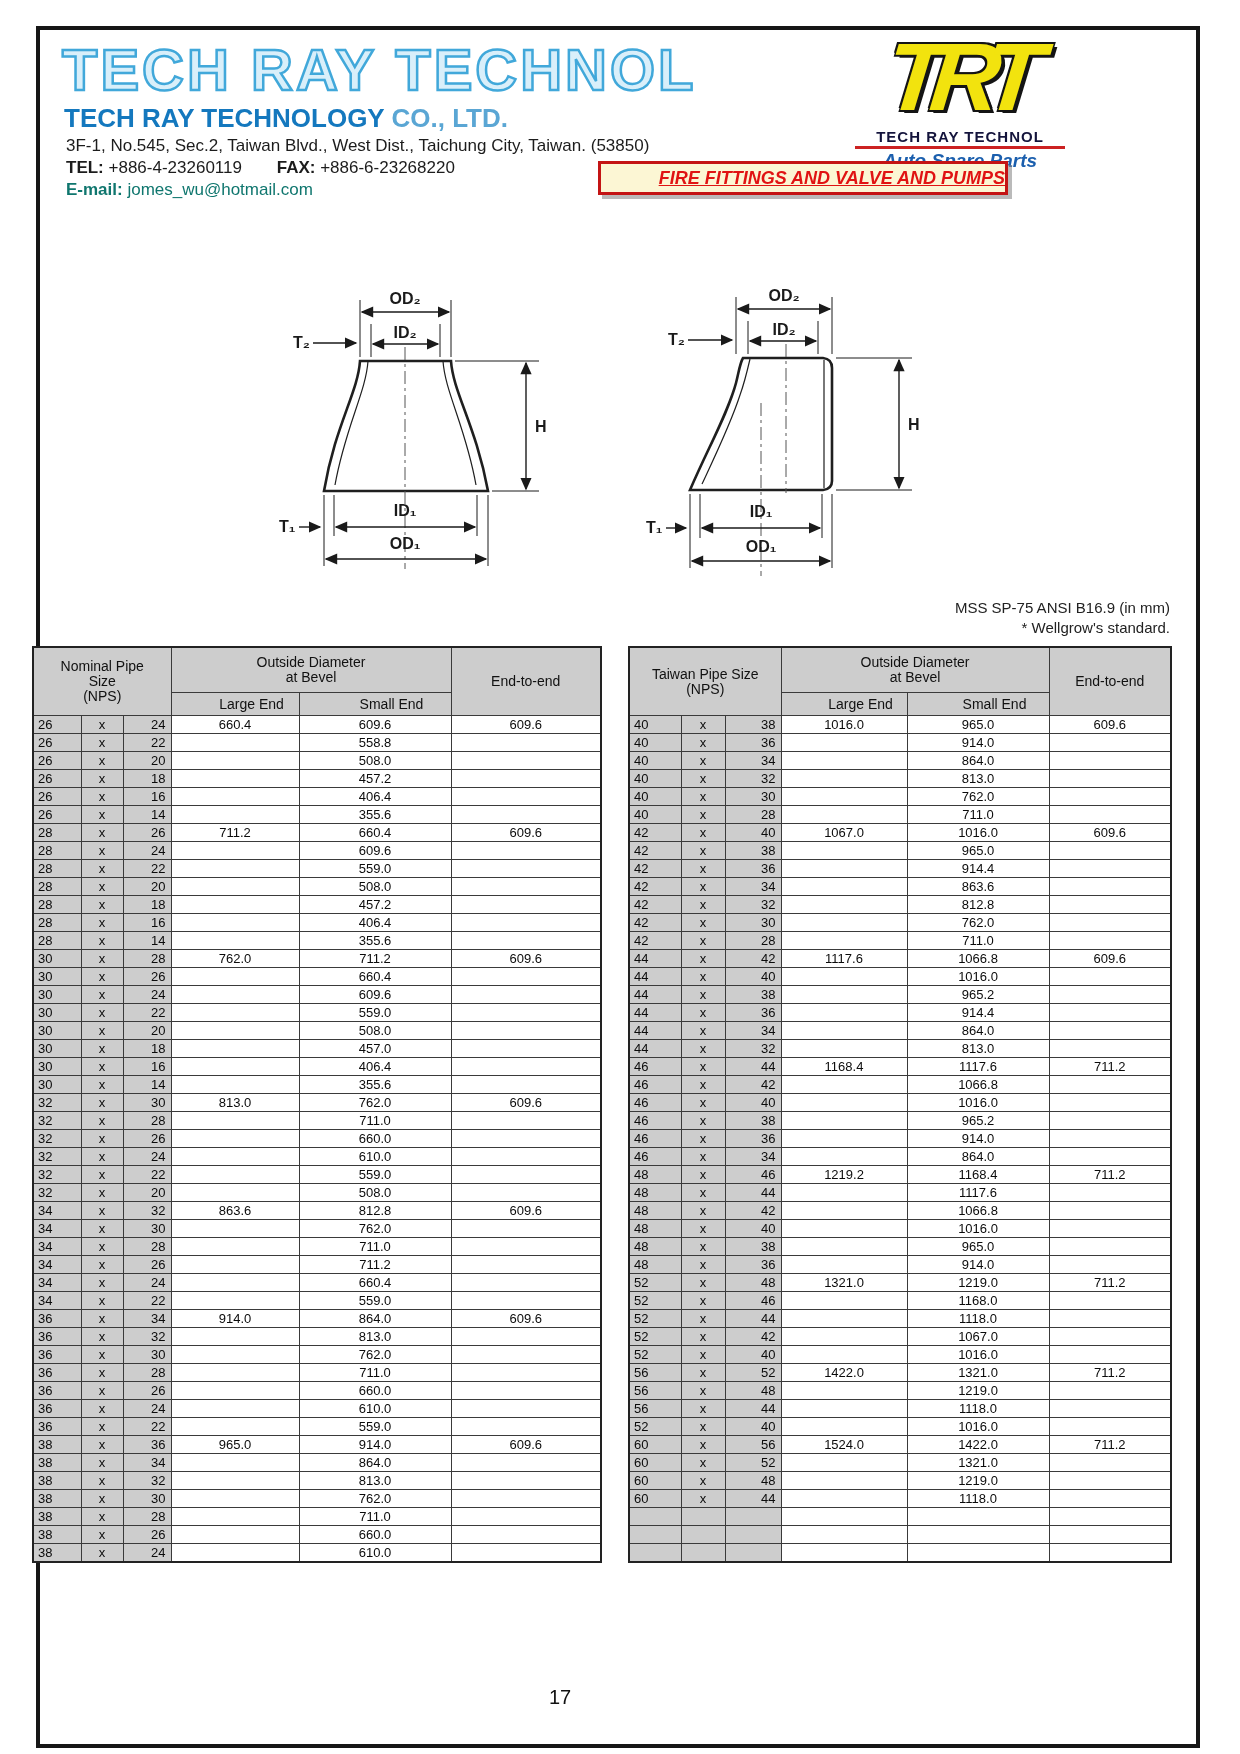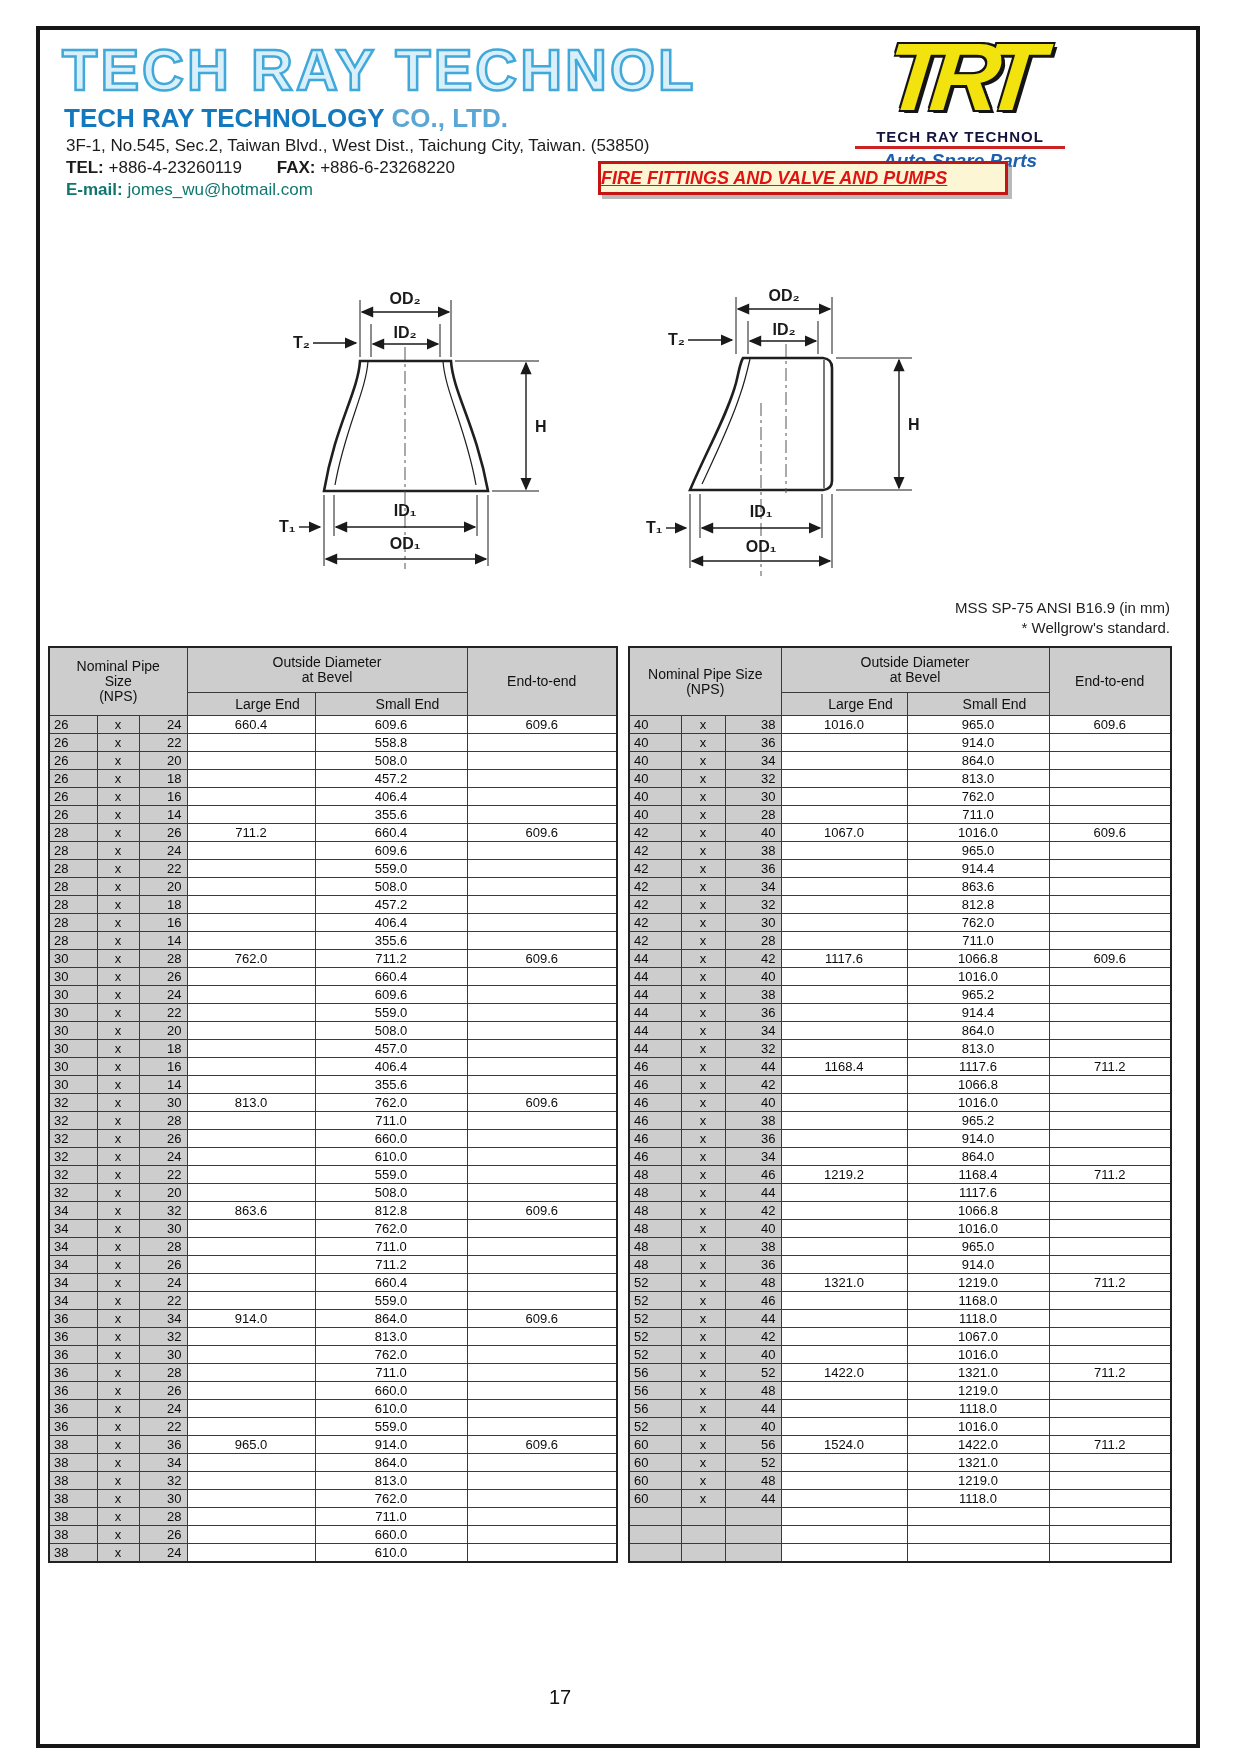--- a/index.html
+++ b/index.html
@@ -21,37 +21,37 @@
   .monogram{position:absolute;left:828px;top:22px;width:260px;text-align:center;
             font-size:96px;font-weight:bold;font-style:italic;letter-spacing:-14px;
             color:#f2e30e;transform:skewX(-6deg);
             text-shadow:4px 3px 0 #141414,-2px -2px 0 #141414,2px -2px 0 #141414,-2px 2px 0 #141414;}
   .brand-name{position:absolute;left:855px;top:128px;width:210px;text-align:center;font-size:15px;
               font-weight:bold;color:#14143c;letter-spacing:1px;border-bottom:3px solid #c22;padding-bottom:1px;}
   .brand-tagline{position:absolute;left:855px;top:150px;width:210px;text-align:center;font-size:19px;
                  font-weight:bold;font-style:italic;color:#1b5fae;}
   .banner{position:absolute;left:598px;top:161px;width:404px;height:28px;border:3px solid #c41414;
           background:#fcf6d4;box-shadow:4px 4px 0 rgba(130,130,130,.55);
-          text-align:left;line-height:28px;font-size:18px;font-weight:bold;font-style:italic;
+          text-align:right;line-height:28px;font-size:18px;font-weight:bold;font-style:italic;
           color:#e01313;text-decoration:underline;white-space:nowrap;}
 
   .title{position:absolute;left:297px;top:212px;width:480px;text-align:center;
          font-size:25px;font-weight:bold;color:#0d0d0d;}
 
   
   .diag{position:absolute;}
   .d1{left:263px;top:264px;}
   .d2{left:626px;top:258px;}
   svg text{font-family:"Liberation Sans","DejaVu Sans",sans-serif;font-weight:bold;font-size:16px;fill:#1a1a1a;}
 
   .note{position:absolute;left:760px;top:598px;width:410px;text-align:right;font-size:15px;color:#222;line-height:20px;}
 
   
   .tbl{position:absolute;top:646px;}
-  .tbl-left{left:48px;width:520px;}
+  .tbl-left{left:32px;width:520px;}
   .tbl-right{left:628px;width:542px;}
   .tbl table{border-collapse:collapse;width:100%;table-layout:fixed;border:2px solid #222;}
   .tbl th,.tbl td{border:1px solid #3a3a3a;overflow:hidden;white-space:nowrap;}
   .tbl th{background:#cdcdcd;font-weight:normal;font-size:14px;color:#111;
           white-space:pre-line;text-align:center;vertical-align:middle;line-height:15px;}
   .tbl th.od-h{height:42px;}
   .tbl th.sub-h{height:20px;padding-left:34px;}
   .tbl td{height:17px;line-height:17px;font-size:13px;color:#0b0b0b;padding:0;}
   .tbl td.nps{background:#cdcdcd;}
   .tbl td.c0{text-align:left;padding-left:4px;}
@@ -594,21 +594,21 @@
       <colgroup>
         <col style="width:52px">
           <col style="width:44px">
           <col style="width:56px">
         <col style="width:126px">
           <col style="width:142px">
           <col style="width:122px">
       </colgroup>
       <thead>
         <tr>
-          <th colspan="3" rowspan="2">Nominal Pipe Size
+          <th colspan="3" rowspan="2">Taiwan Pipe Size
 (NPS)</th>
           <th colspan="2" class="od-h">Outside Diameter
 at Bevel</th>
           <th rowspan="2">End-to-end</th>
         </tr>
         <tr>
           <th class="sub-h">Large End</th>
           <th class="sub-h">Small End</th>
         </tr>
       </thead>

